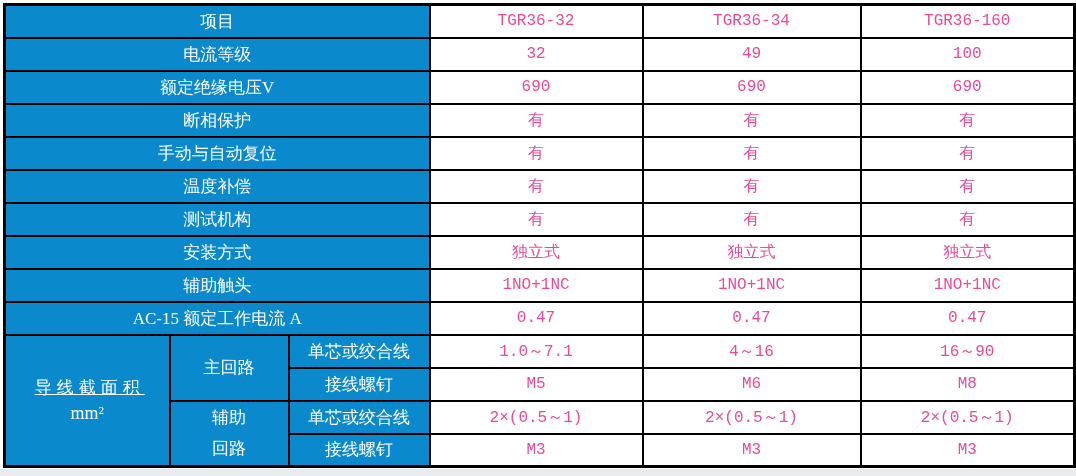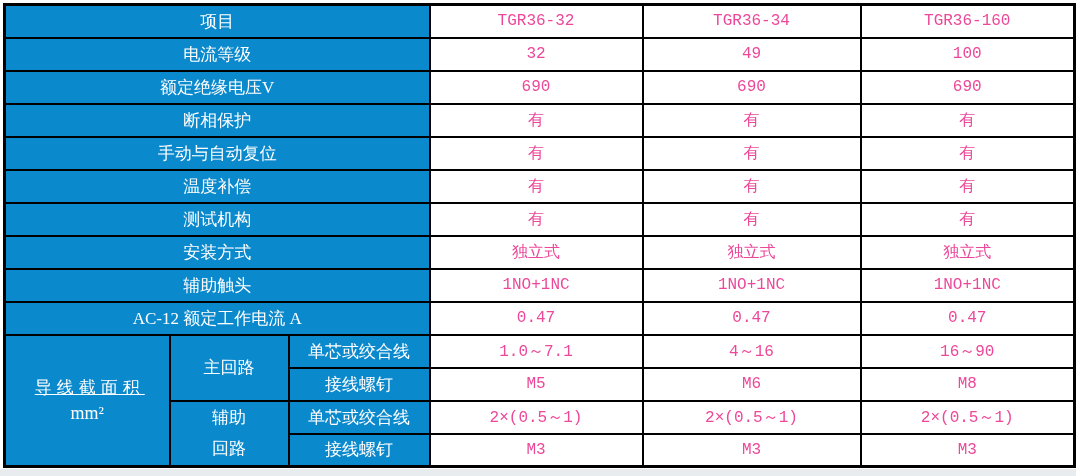--- a/index.html
+++ b/index.html
@@ -117,21 +117,21 @@
       <td class="val">独立式</td>
       <td class="val">独立式</td>
     </tr>
     <tr class="r">
       <td class="hd" colspan="3">辅助触头</td>
       <td class="val">1NO+1NC</td>
       <td class="val">1NO+1NC</td>
       <td class="val">1NO+1NC</td>
     </tr>
     <tr class="r">
-      <td class="hd" colspan="3">AC-12 额定工作电流 A</td>
+      <td class="hd" colspan="3">AC-15 额定工作电流 A</td>
       <td class="val">0.47</td>
       <td class="val">0.47</td>
       <td class="val">0.47</td>
     </tr>
 
     <tr class="r">
       <td class="hd" rowspan="4">
         <div class="spread">导线截面积</div>
         <div class="unit-line">mm²</div>
       </td>

